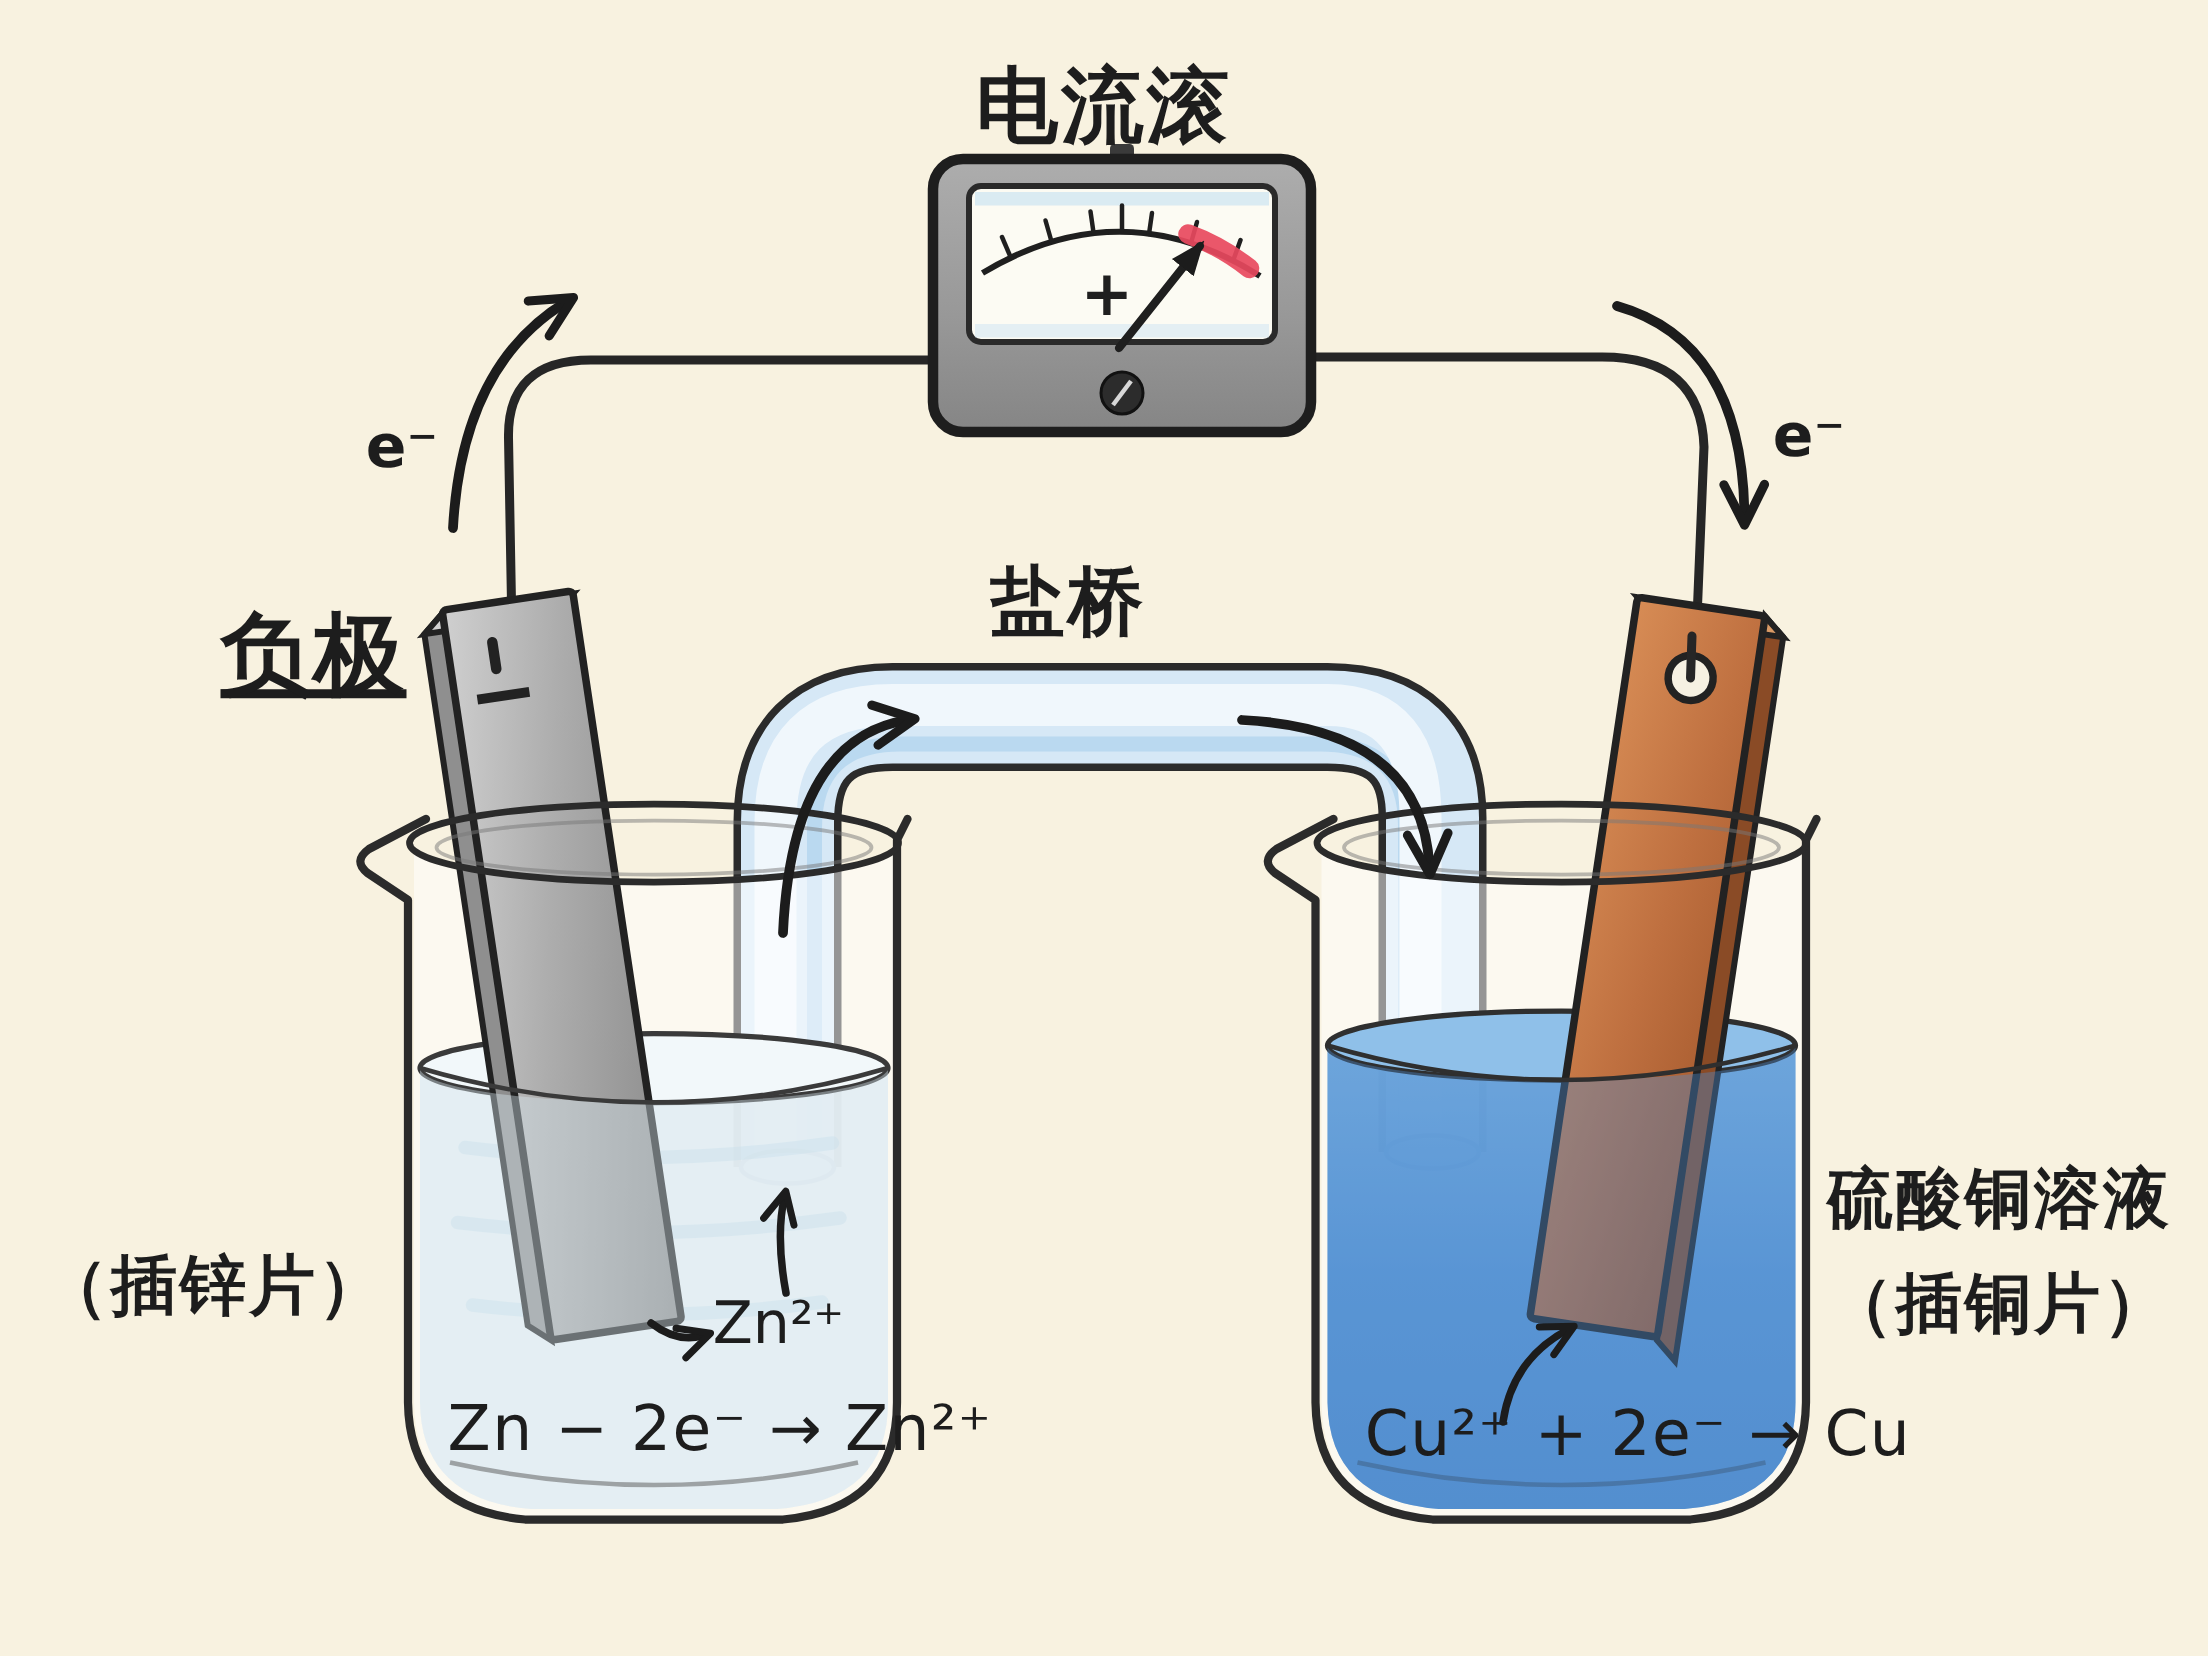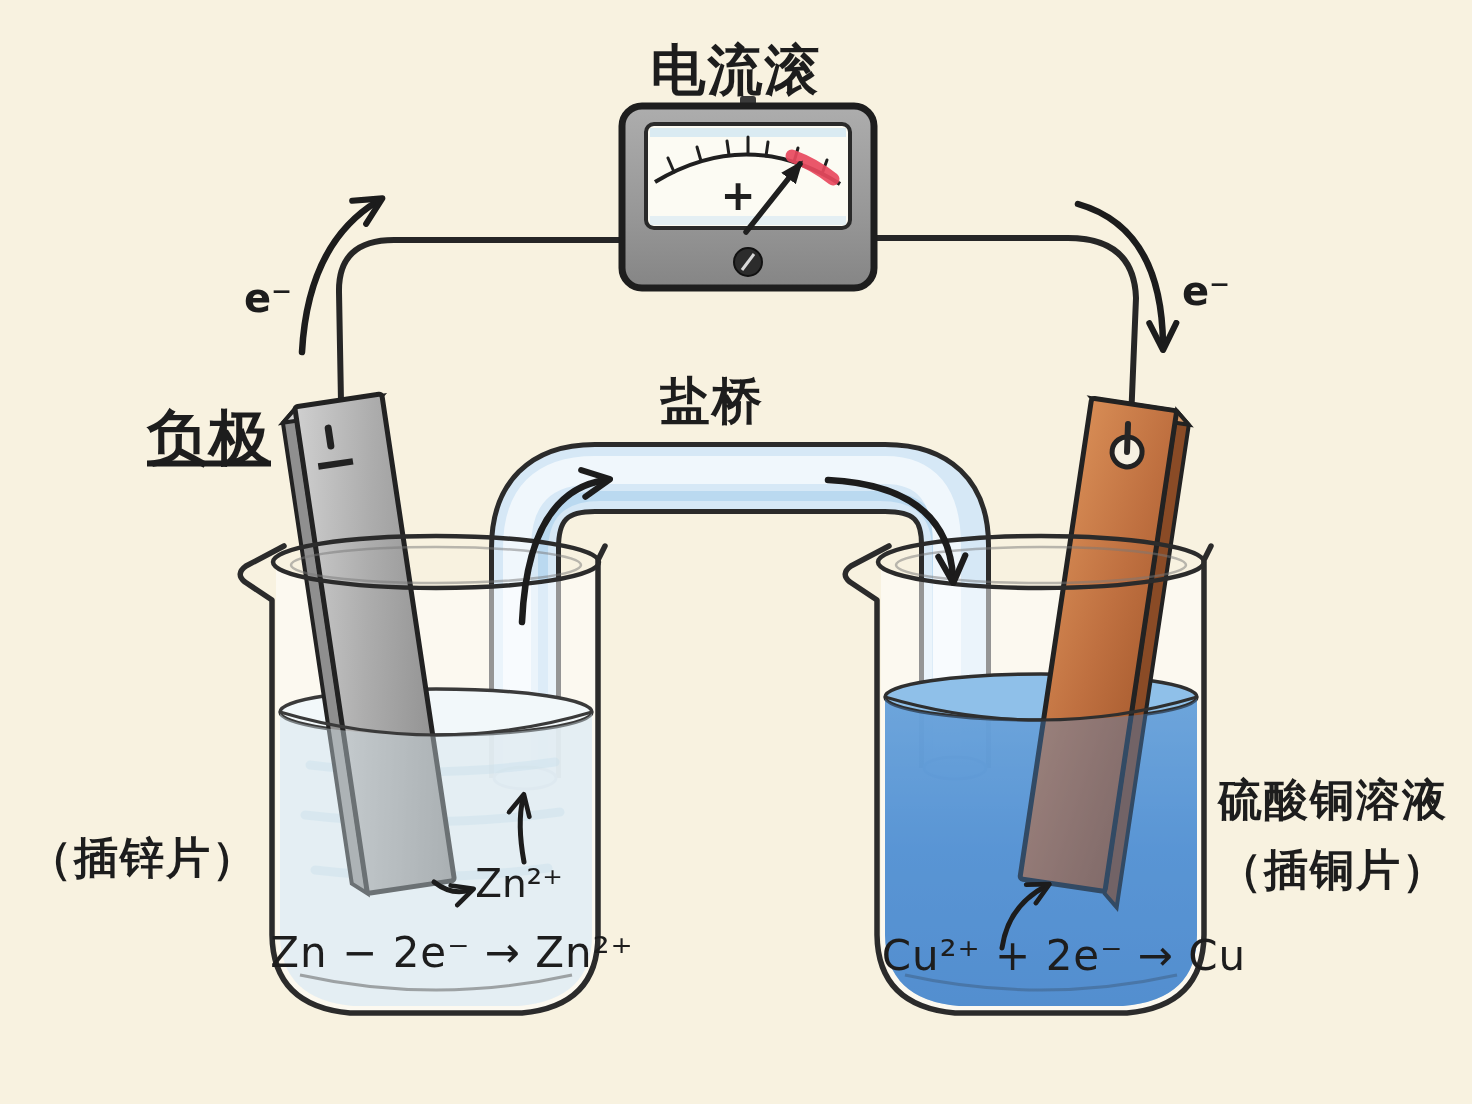--- a/index.html
+++ b/index.html
@@ -16,21 +16,21 @@
     transform:translate(-50%,-50%);
     color:#1d1d1d;
     white-space:nowrap;
     line-height:1.15;
   }
   .cjk{font-weight:600;letter-spacing:2px;}
   .title{font-size:55px;}
   .electrode-lbl{font-size:60px;text-decoration:underline;}
   .bridge-lbl{font-size:50px;}
   .sol-lbl{font-size:44px;}
-  .eq{font-size:42px;font-weight:500;letter-spacing:1px;}
+  .eq{font-size:42px;font-weight:500;letter-spacing:1px;margin-left:28px;}
   .ion{font-size:39px;font-weight:400;}
   .elec{font-size:40px;font-weight:700;}
 </style>
 </head>
 <body>
 
 <div class="stage">
 
 <svg viewBox="0 0 1472 1104" width="1472" height="1104">
   <defs>

